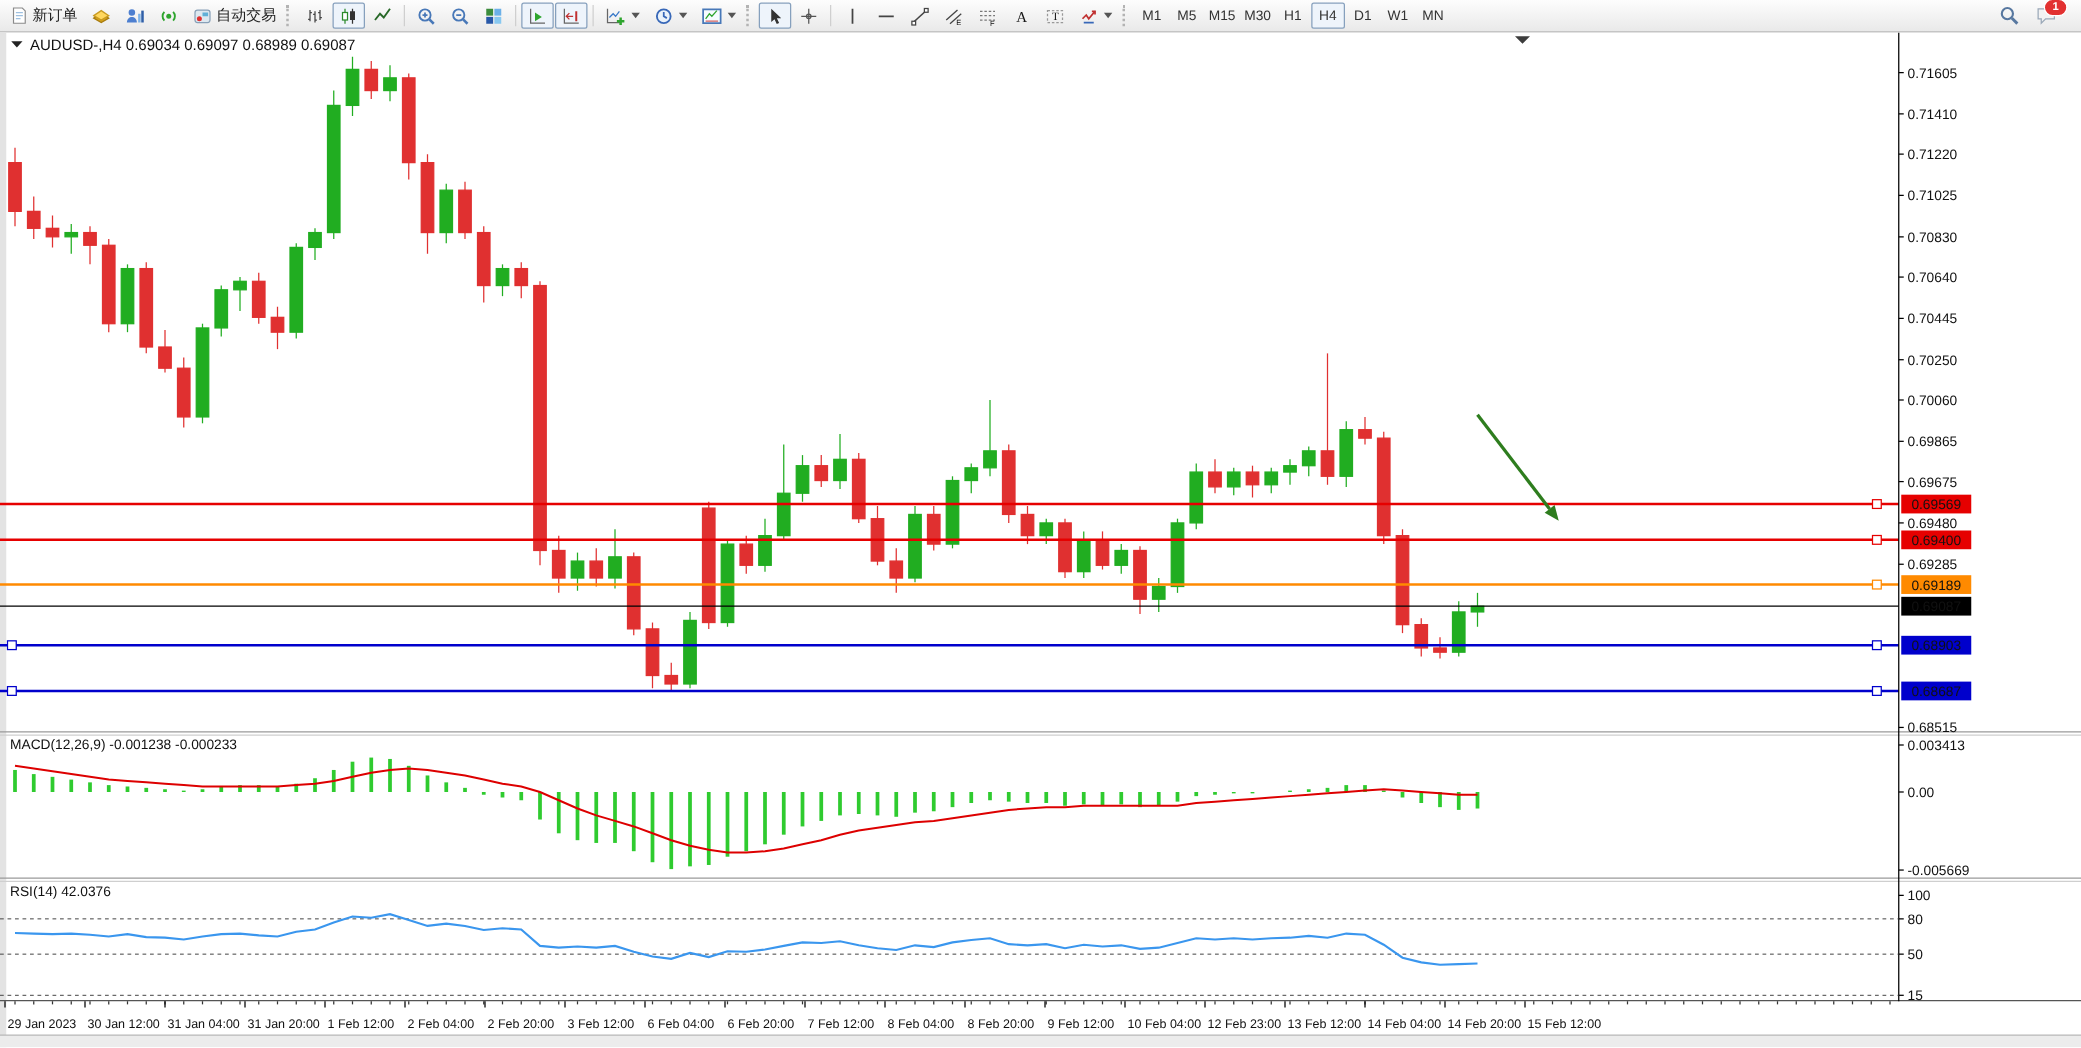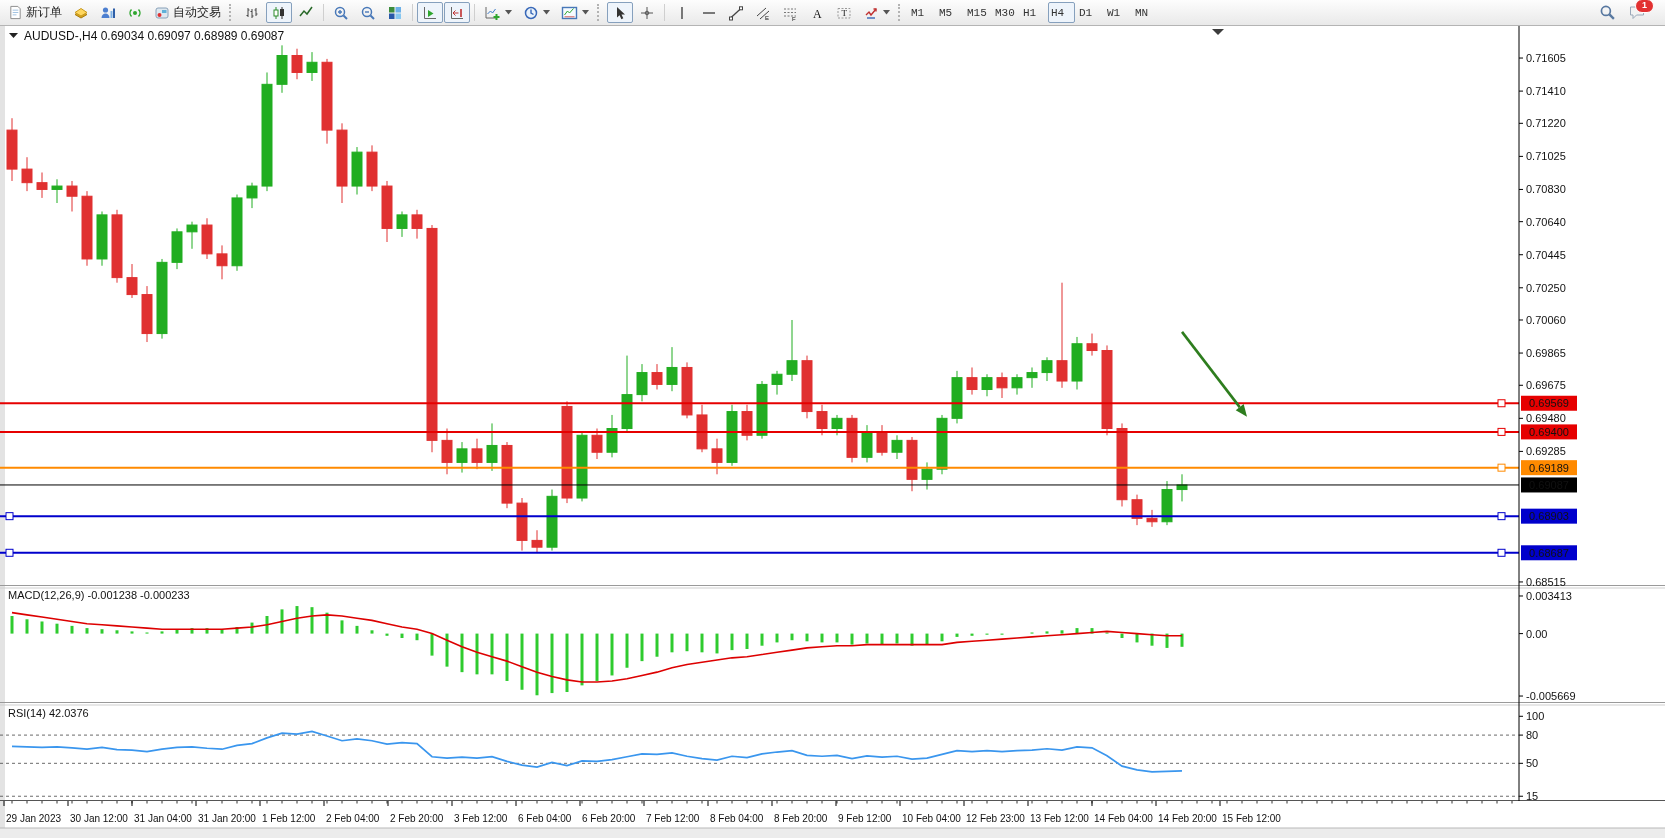--- a/index.html
+++ b/index.html
@@ -1,20 +1,20 @@
 <!DOCTYPE html>
 <html><head>
 <meta charset="utf-8">
 <style>
   html,body{margin:0;padding:0;}
   body{width:1665px;height:838px;overflow:hidden;background:#fff;
        font-family:"Liberation Sans",sans-serif;-webkit-font-smoothing:antialiased;}
   .toolbar{height:25px;border-bottom:1px solid #b4b4b4;background:linear-gradient(#fdfdfd,#e9e9e9);
            display:flex;align-items:center;padding:0 3px;gap:1px;}
-  .tb-btn{height:21px;min-width:22px;display:inline-flex;align-items:center;
+  .tb-btn{height:21px;min-width:22px;display:inline-flex;align-items:center;justify-content:center;
           gap:3px;background:transparent;border:1px solid transparent;border-radius:2px;
           font-family:inherit;font-size:12px;color:#222;padding:0 4px;cursor:default;}
   .tb-btn.active{background:#eef4fb;border-color:#86a0bd;}
   .tb-btn svg{display:block;}
   .tb-sep{width:1px;height:17px;background:#cfcfcf;margin:0 3px;flex:0 0 auto;}
   .tb-grip{width:3px;height:17px;border-left:2px dotted #b3b3b3;margin:0 4px 0 2px;flex:0 0 auto;}
   .tf{font-size:11px;min-width:27px;color:#333;padding:0 2px;}
   .tb-right{margin-left:auto;display:flex;align-items:center;gap:12px;padding-right:16px;}
   .chat-wrap{position:relative;display:inline-flex;}
   .badge{position:absolute;top:-5px;right:-8px;background:#e23131;color:#fff;border:1px solid #fff;
@@ -222,21 +222,21 @@
         <path d="M10.5 4H13v2.5" fill="none" stroke="#c03030" stroke-width="1.4"></path>
         <path d="M4 13h8" stroke="#3868b8" stroke-width="1.4"></path>
       </svg>
     <svg class="caret" width="7" height="5" viewBox="0 0 7 5">
         <path d="M0 0h7L3.5 4.5z" fill="#555"></path>
       </svg>
   </button>
 
   <div class="tb-grip"></div>
 
-  <span style="display:inline-flex;gap:1px;font-family:Liberation Mono, monospace;">
+  <span style="display:inline-flex;gap:1px;">
       <button class="tb-btn tf">M1</button>
       <button class="tb-btn tf">M5</button>
       <button class="tb-btn tf">M15</button>
       <button class="tb-btn tf">M30</button>
       <button class="tb-btn tf">H1</button>
       <button class="tb-btn tf active">H4</button>
       <button class="tb-btn tf">D1</button>
       <button class="tb-btn tf">W1</button>
       <button class="tb-btn tf">MN</button>
     </span>

